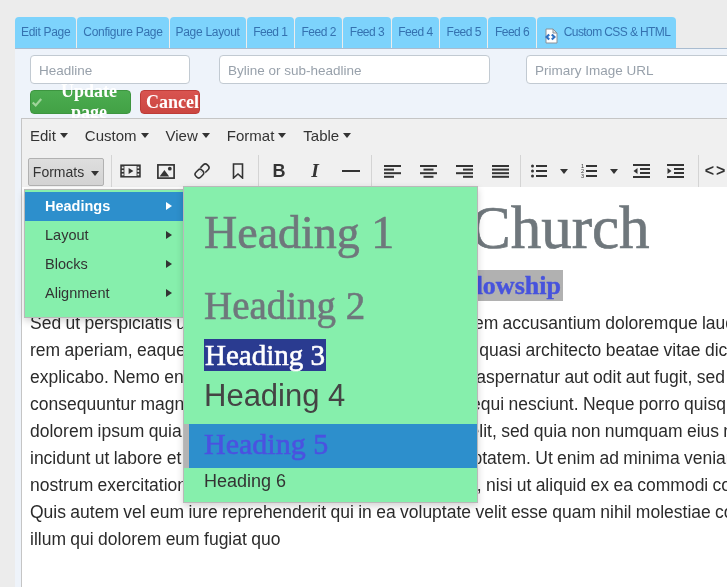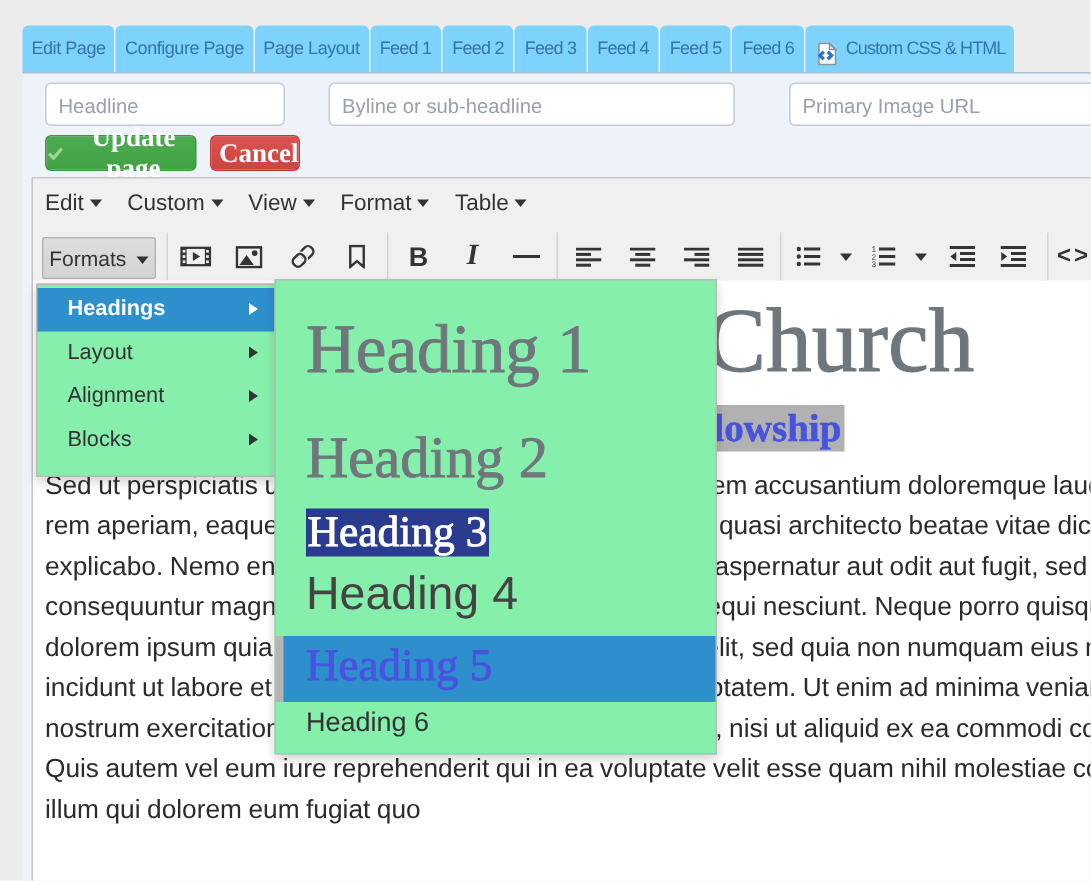--- a/index.html
+++ b/index.html
@@ -254,22 +254,22 @@
     <div class="content">
       <div class="h1frag">Church</div>
       <div class="fellow"><span>Fellowship</span></div>
       <div class="para">Sed ut perspiciatis unde omnis iste natus error sit voluptatem accusantium doloremque laudantium, totam<br>rem aperiam, eaque ipsa quae ab illo inventore veritatis et quasi architecto beatae vitae dicta sunt<br>explicabo. Nemo enim ipsam voluptatem quia voluptas sit aspernatur aut odit aut fugit, sed quia<br>consequuntur magni dolores eos qui ratione voluptatem sequi nesciunt. Neque porro quisquam est, qui<br>dolorem ipsum quia dolor sit amet, consectetur, adipisci velit, sed quia non numquam eius modi tempora<br>incidunt ut labore et dolore magnam aliquam quaerat voluptatem. Ut enim ad minima veniam, quis<br>nostrum exercitationem ullam corporis suscipit laboriosam, nisi ut aliquid ex ea commodi consequatur?<br>Quis autem vel eum iure reprehenderit qui in ea voluptate velit esse quam nihil molestiae consequatur, vel<br>illum qui dolorem eum fugiat quo</div>
     </div>
   </div>
 
   <div class="menu fmenu">
     <div class="fitem sel">Headings</div>
     <div class="fitem">Layout</div>
+    <div class="fitem">Blocks</div>
     <div class="fitem">Alignment</div>
-    <div class="fitem">Blocks</div>
   </div>
   <div class="menu smenu">
     <div class="si si1">Heading 1</div>
     <div class="si si2">Heading 2</div>
     <div class="si si3">
       <span>Heading 3</span>
     </div>
     <div class="si si4">Heading 4</div>
     <div class="si si5">Heading 5</div>
     <div class="si si6">Heading 6</div>

